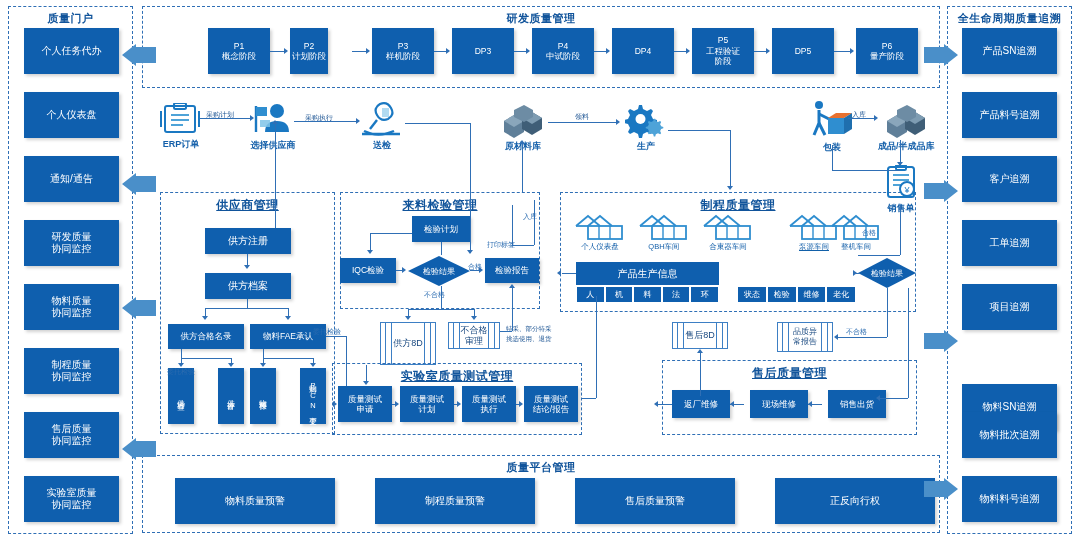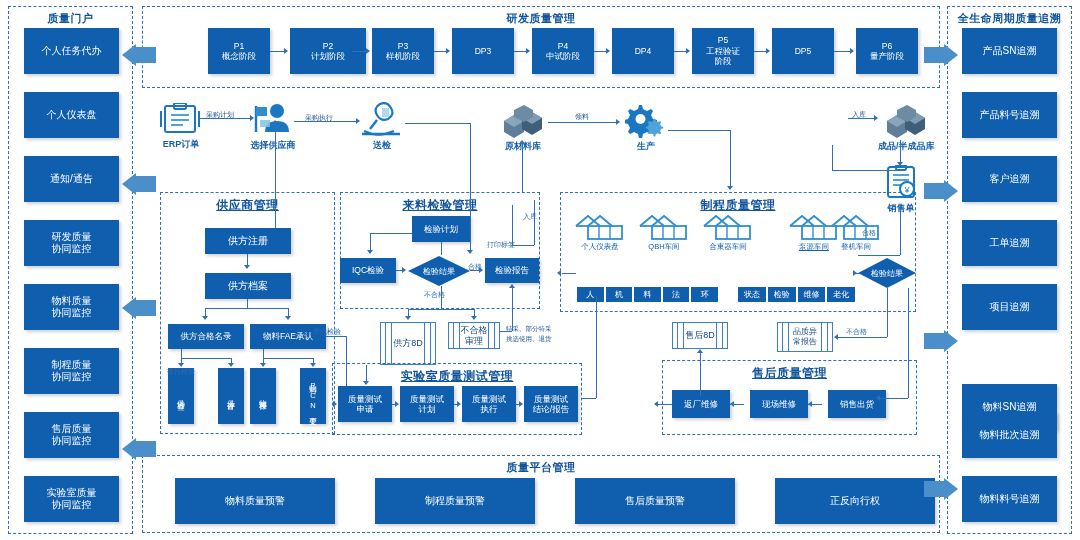--- a/index.html
+++ b/index.html
@@ -107,21 +107,21 @@
     </div>
 
   <div class="abs group" style="left:142px;top:6px;width:798px;height:82px;">
     <div class="group-title">研发质量管理</div>
   </div>
   <div id="rd-stages">
       <div class="abs bx sm" style="left:208px;top:28px;width:62px;height:46px;white-space:pre-line;">P1
 概念阶段</div>
       <div class="ln lh abs" style="left:270px;top:51px;width:15px;"></div>
       <div class="ar r abs" style="left:284px;top:48px;"></div>
-      <div class="abs bx sm" style="left:290px;top:28px;width:76px;height:46px;white-space:pre-line;">P2
+      <div class="abs bx sm" style="left:290px;top:28px;width:38px;height:46px;white-space:pre-line;">P2
 计划阶段</div>
       <div class="ln lh abs" style="left:352px;top:51px;width:15px;"></div>
       <div class="ar r abs" style="left:366px;top:48px;"></div>
       <div class="abs bx sm" style="left:372px;top:28px;width:62px;height:46px;white-space:pre-line;">P3
 样机阶段</div>
       <div class="ln lh abs" style="left:434px;top:51px;width:13px;"></div>
       <div class="ar r abs" style="left:446px;top:48px;"></div>
       <div class="abs bx sm" style="left:452px;top:28px;width:62px;height:46px;white-space:pre-line;">DP3</div>
       <div class="ln lh abs" style="left:514px;top:51px;width:13px;"></div>
       <div class="ar r abs" style="left:526px;top:48px;"></div>
@@ -307,20 +307,21 @@
           <path d="M2 12 L14 2 L26 12" fill="none" stroke="#2f8ed0" stroke-width="1.8"></path>
           <path d="M14 12 L26 2 L38 12" fill="none" stroke="#2f8ed0" stroke-width="1.8"></path>
           <rect x="14" y="12" width="34" height="13" fill="none" stroke="#2f8ed0" stroke-width="1.8"></rect>
           <line x1="25" y1="12" x2="25" y2="25" stroke="#2f8ed0" stroke-width="1.4"></line>
           <line x1="36" y1="12" x2="36" y2="25" stroke="#2f8ed0" stroke-width="1.4"></line>
           <line x1="2" y1="12" x2="14" y2="12" stroke="#2f8ed0" stroke-width="1.8"></line>
         </svg>
         <span class="cap">整机车间</span>
       </div>
     </div>
+  <div class="abs banner" style="left:576px;top:262px;width:143px;height:23px;">产品生产信息</div>
   <div id="prod-cells">
       <div class="abs cell" style="left:576px;top:286px;width:28.6px;height:17px;">人</div>
       <div class="abs cell" style="left:604.6px;top:286px;width:28.6px;height:17px;">机</div>
       <div class="abs cell" style="left:633.2px;top:286px;width:28.6px;height:17px;">料</div>
       <div class="abs cell" style="left:661.8px;top:286px;width:28.6px;height:17px;">法</div>
       <div class="abs cell" style="left:690.4px;top:286px;width:28.6px;height:17px;">环</div>
     </div>
   <div id="qc-cells">
       <div class="abs cell" style="left:737px;top:286px;width:29.75px;height:17px;">状态</div>
       <div class="abs cell" style="left:766.75px;top:286px;width:29.75px;height:17px;">检验</div>
@@ -426,20 +427,32 @@
         <path d="M14 2 l3 0 l1 4 l4 2 l4-2 l2 2 l-2 4 l2 4 l4 1 l0 3 l-4 1 l-2 4 l2 4 l-2 2 l-4-2 l-4 2 l-1 4 l-3 0 l-1-4 l-4-2 l-4 2 l-2-2 l2-4 l-2-4 l-4-1 l0-3 l4-1 l2-4 l-2-4 l2-2 l4 2 l4-2 z"></path>
         <circle cx="15.5" cy="16" r="5" fill="#fff"></circle>
       </g>
       <g fill="#4ea3d8">
         <path d="M30 16 l2 0 l.8 3 l3 1.4 l3-1.4 l1.4 1.4 l-1.4 3 l1.4 3 l3 .8 l0 2 l-3 .8 l-1.4 3 l1.4 3 l-1.4 1.4 l-3-1.4 l-3 1.4 l-.8 3 l-2 0 l-.8-3 l-3-1.4 l-3 1.4 l-1.4-1.4 l1.4-3 l-1.4-3 l-3-.8 l0-2 l3-.8 l1.4-3 l-1.4-3 l1.4-1.4 l3 1.4 l3-1.4 z" transform="scale(.72) translate(10,6)"></path>
       </g>
     </svg>
     <span class="cap">生产</span>
   </div>
 
+  <div class="ico" style="left:810px;top:100px;">
+    <svg width="44" height="40" viewBox="0 0 44 40">
+      <circle cx="9" cy="5" r="4" fill="#1a78c2"></circle>
+      <path d="M9 10 l0 13 l-5 12" stroke="#1a78c2" stroke-width="3" fill="none"></path>
+      <path d="M9 14 l10 5" stroke="#1a78c2" stroke-width="3" fill="none"></path>
+      <path d="M9 23 l6 12" stroke="#1a78c2" stroke-width="3" fill="none"></path>
+      <path d="M18 18 L34 18 L34 34 L18 34 z" fill="#2f8ed0"></path>
+      <path d="M18 18 L26 13 L42 13 L34 18 z" fill="#e8712f"></path>
+      <path d="M34 18 L42 13 L42 29 L34 34 z" fill="#1f6fae"></path>
+    </svg>
+    <span class="cap">包装</span>
+  </div>
 
   <div class="ico" style="left:878px;top:105px;">
     <svg width="46" height="34" viewBox="0 0 46 34">
       <path d="M4 16 L14 10 L24 16 L24 27 L14 33 L4 27 z" fill="#5f7f99"></path>
       <path d="M4 16 L14 10 L24 16 L14 22 z" fill="#8aa6bb"></path>
       <path d="M22 13 L32 7 L42 13 L42 24 L32 30 L22 24 z" fill="#3f5e77"></path>
       <path d="M22 13 L32 7 L42 13 L32 19 z" fill="#7e9cb2"></path>
       <path d="M14 5 L24 0 L33 5 L33 12 L24 17 L14 12 z" fill="#6d8ca4"></path>
     </svg>
     <span class="cap">成品/半成品库</span>

